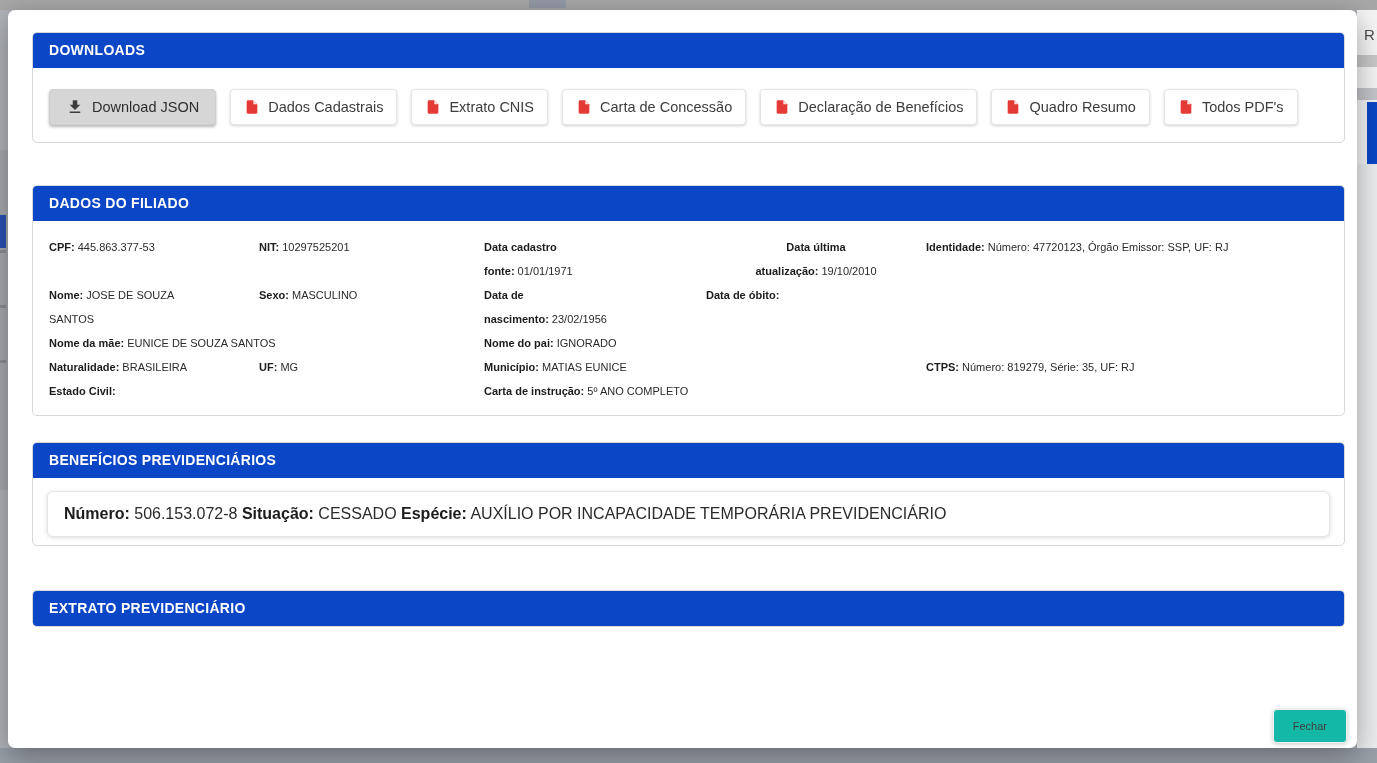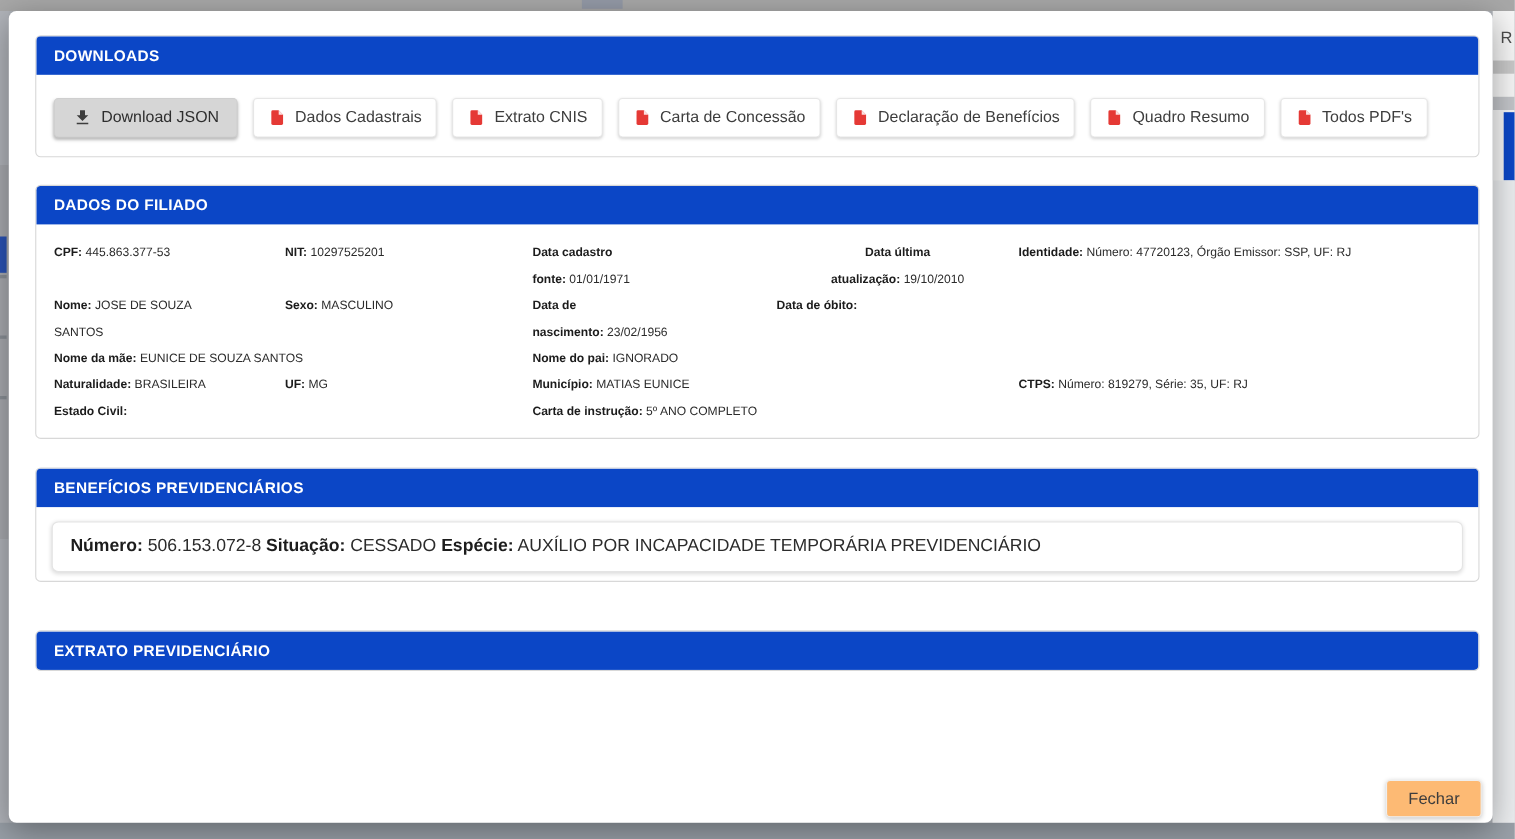--- a/index.html
+++ b/index.html
@@ -30,21 +30,21 @@
   .modal {
     position: absolute; left: 8px; top: 10px; width: 1349px; height: 738px;
     background: #ffffff; border-radius: 7px;
     box-shadow: 0 8px 30px rgba(0,0,0,.35);
   }
   .modal-body { position: relative; width: 100%; height: 100%; padding: 22px 12px 0 24px; }
 
   
   .card {
     border: 1px solid #d8d8d8; border-radius: 5px; background: #fff;
-    overflow: hidden; margin-bottom: 25px;
+    overflow: hidden; margin-bottom: 42px;
   }
   .card-header {
     background: #0b46c6; color: #ffffff; height: 35px; line-height: 35px;
     padding: 0 16px; font-size: 14px; font-weight: 700; letter-spacing: .3px;
   }
   .card.mb-26 { margin-bottom: 26px; }
   .card.mb-32 { margin-bottom: 44px; }
 
   
   .btn-row { display: flex; align-items: center; gap: 14px; padding: 21px 16px 17px 16px; }
@@ -80,22 +80,22 @@
     box-shadow: 0 1px 4px rgba(0,0,0,.14);
     padding: 12px 16px;
     font-size: 16px; line-height: 20px;
   }
   .inner-card b { font-weight: 700; color: #1c1c1c; }
   .inner-card span { color: #2b2b2b; }
 
   
   .close-btn {
     position: absolute; right: 10px; bottom: 5px;
-    background: #fdba74; border: 1px solid #efefef; border-radius: 4px;
-    height: 34px; padding: 0 19px; font-size: 15px; color: #3d3d3d;
+    background: #14b8a6; border: 1px solid #efefef; border-radius: 4px;
+    height: 34px; padding: 0 19px; font-size: 11px; color: #3d3d3d;
     box-shadow: 0 1px 5px rgba(0,0,0,.22); cursor: pointer;
     font-family: "Liberation Sans", "DejaVu Sans", sans-serif;
   }
 </style>
 </head>
 <body>
 
 <div class="backdrop-top">
   <div class="backdrop-top-seg"></div>
 </div>

